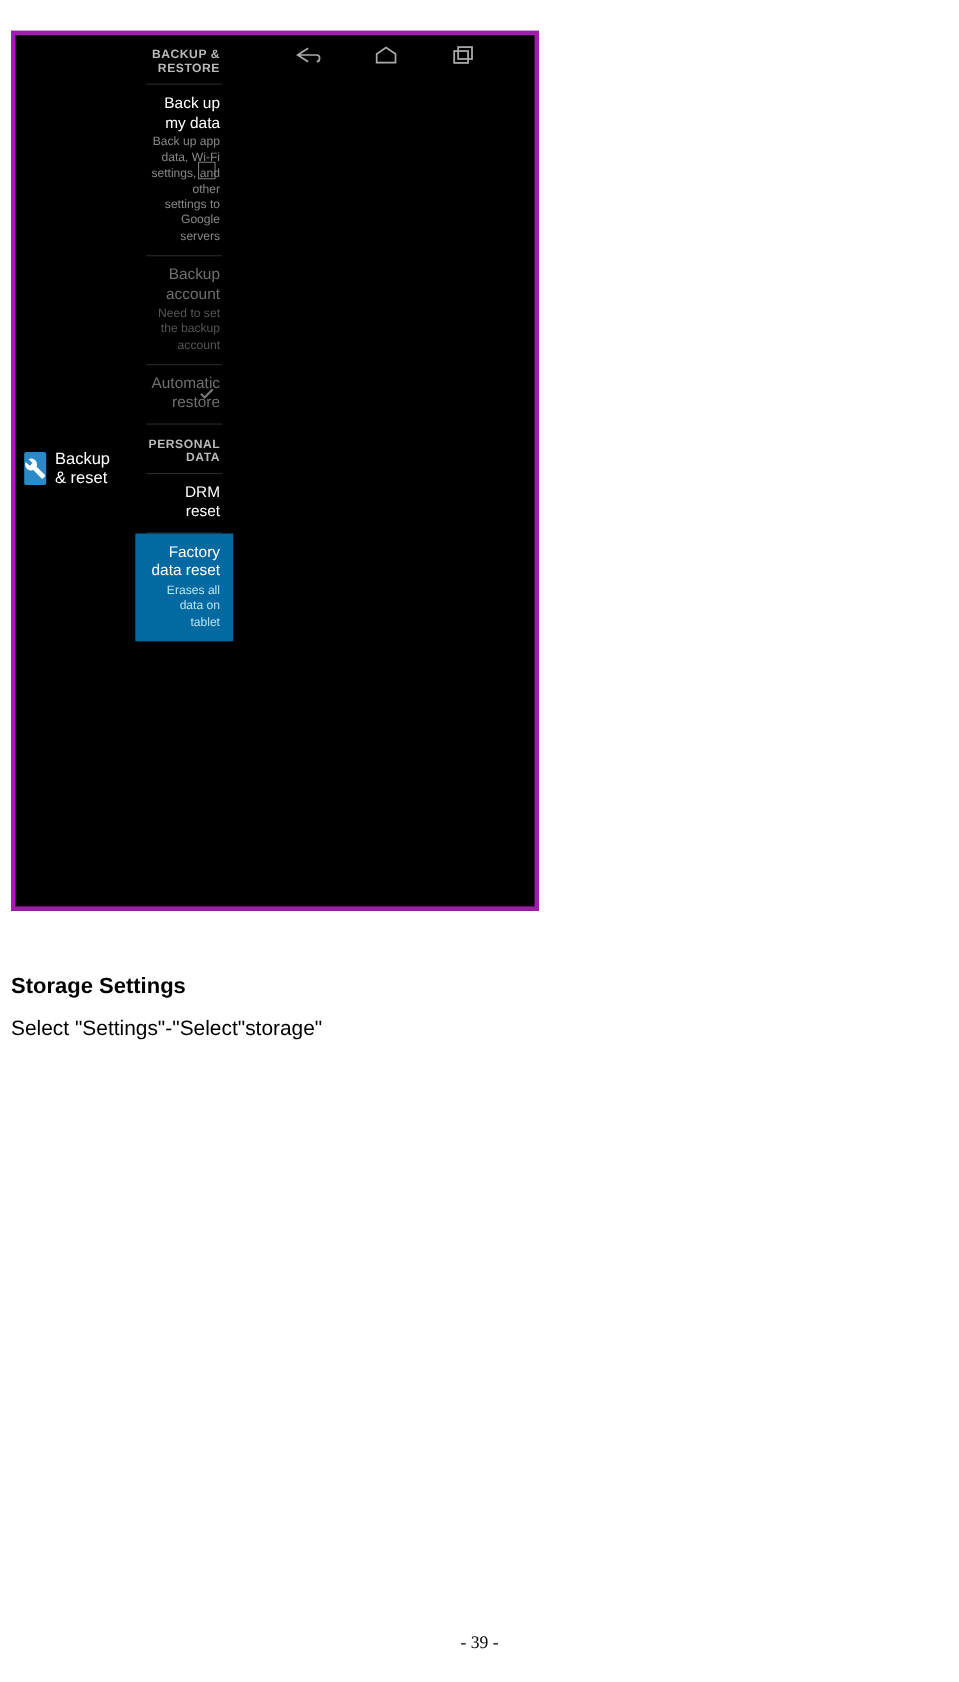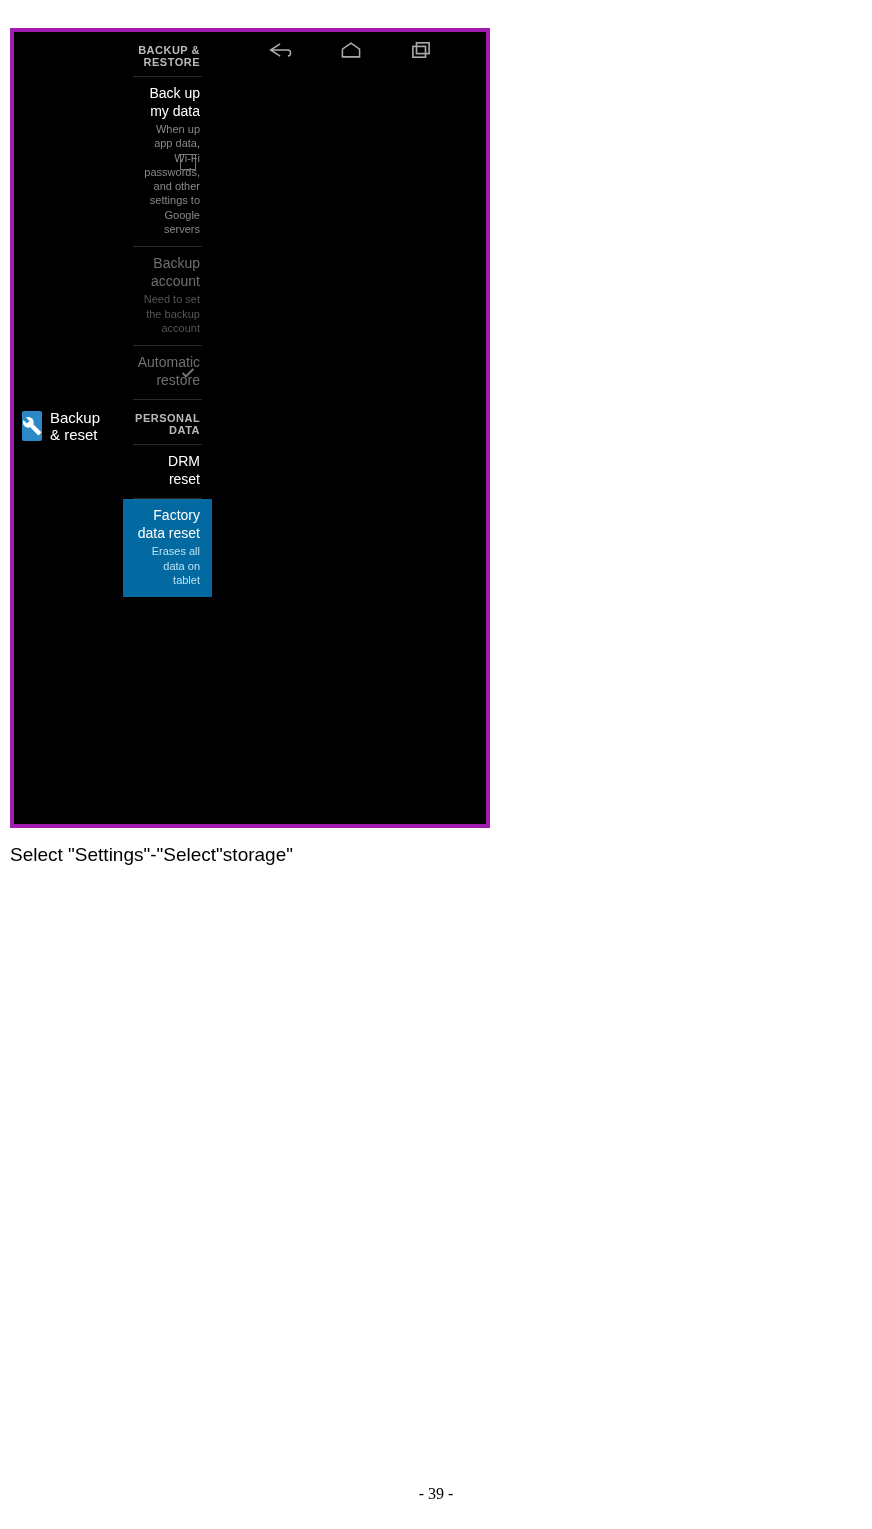--- a/index.html
+++ b/index.html
@@ -162,21 +162,21 @@
       </span>
       <div class="app-title">Backup &amp; reset</div>
     </div>
 
     <div class="list-area">
 
       <div class="section-header">BACKUP &amp; RESTORE</div>
 
       <div class="row">
         <div class="row-title">Back up my data</div>
-        <div class="row-sub">When up app data, Wi-Fi passwords, and other settings to Google servers</div>
+        <div class="row-sub">Back up app data, Wi-Fi settings, and other settings to Google servers</div>
         <span class="row-right">
           <span class="checkbox-empty"></span>
         </span>
       </div>
 
       <div class="row disabled">
         <div class="row-title">Backup account</div>
         <div class="row-sub">Need to set the backup account</div>
       </div>
 
@@ -215,16 +215,17 @@
       </div>
       <div class="nav-btn">
         <svg width="22" height="18" viewBox="0 0 24 20">
           <rect x="3" y="6" width="14" height="12" fill="none" stroke="#aaa" stroke-width="1.8"></rect>
           <rect x="7" y="2" width="14" height="12" fill="none" stroke="#aaa" stroke-width="1.8"></rect>
         </svg>
       </div>
     </div>
   </div>
 
+  <div class="doc-heading">Storage Settings</div>
   <div class="doc-text">Select "Settings"-"Select"storage"</div>
 
   <div class="page-number">- 39 -</div>
 </div>
 
 </body></html>

